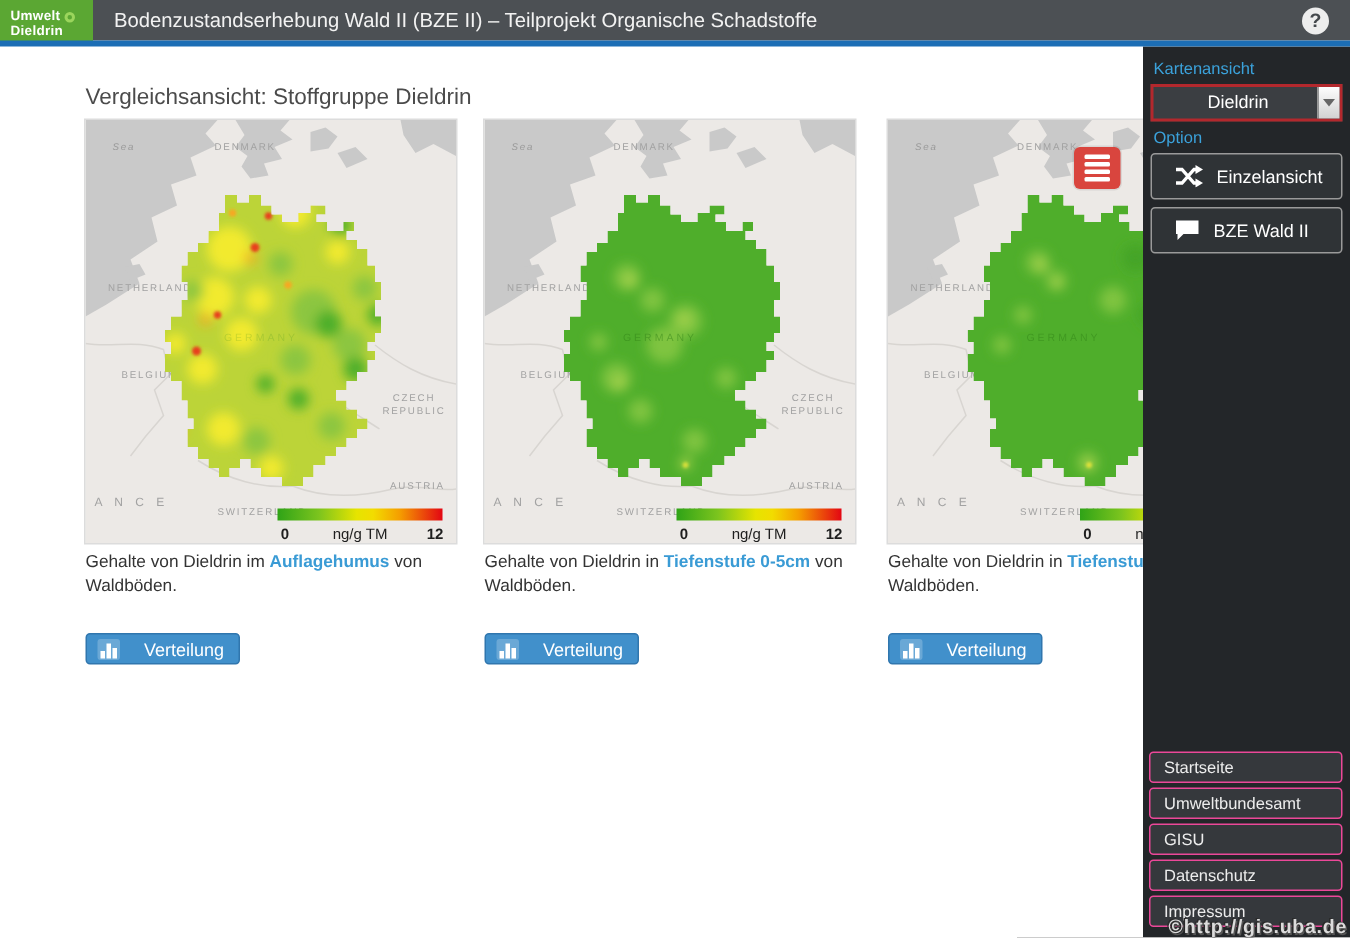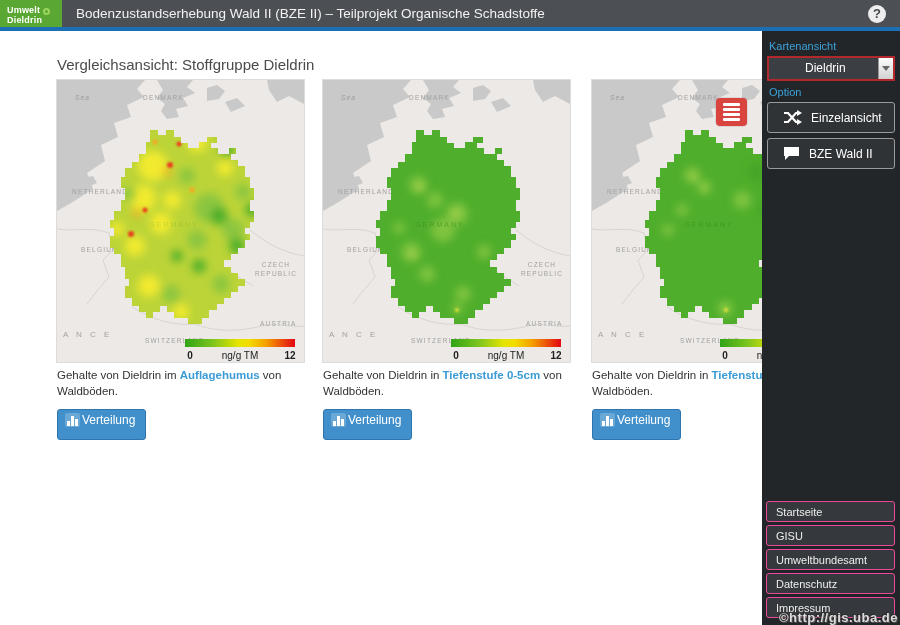--- a/index.html
+++ b/index.html
@@ -22,23 +22,23 @@
             line-height:18px;cursor:pointer;}
 
   
   .main{position:absolute;left:0;top:41px;width:900px;height:594px;background:#fff;}
   .page-heading{margin:0;padding:15px 0 0 57px;font-size:15px;font-weight:normal;color:#4B4B4B;}
   .map-col{position:absolute;top:39px;width:257px;}
   .map-col.c1{left:57px;} .map-col.c2{left:323px;} .map-col.c3{left:592px;}
   .map-svg{display:block;width:247px;height:282px;outline:1px solid #DCDCDC;background:#ECE9E6;}
   .caption{margin-top:5px;font-size:11.5px;line-height:1.4;color:#333;width:247px;}
   .caption .lnk{color:#3A9BD5;font-weight:bold;cursor:pointer;}
-  .vbtn{margin-top:10px;display:inline-flex;align-items:center;gap:2px;background:#4190CB;
+  .vbtn{margin-top:23px;display:inline-flex;align-items:center;gap:16px;background:#4190CB;
         border:1px solid #3076AE;border-radius:3px;color:#fff;font-size:12px;
-        padding:3px 10px 12px 7px;cursor:pointer;}
+        padding:3px 10px 2px 7px;cursor:pointer;}
   .vbtn .bars{width:15px;height:14px;background:rgba(255,255,255,.22);border-radius:2px;
         display:flex;align-items:flex-end;justify-content:center;gap:1px;padding:1px 1px;}
   .vbtn .bars i{display:block;width:3px;background:#fff;}
   .vbtn .bars i.b1{height:5px;} .vbtn .bars i.b2{height:10px;} .vbtn .bars i.b3{height:7px;}
 
   .menu-btn{position:absolute;left:716px;top:57px;width:31px;height:28px;background:#D9453E;
         border-radius:4px;display:flex;flex-direction:column;justify-content:center;
         align-items:center;gap:2.5px;cursor:pointer;z-index:5;box-shadow:0 0 0 1px rgba(0,0,0,.08);}
   .menu-btn i{display:block;width:17px;height:2.5px;background:#fff;border-radius:1px;}
 
@@ -307,21 +307,21 @@
 
     <div class="sbtn">
       <svg width="17" height="15" viewBox="0 0 17 15">
         <path fill="#fff" d="M1,1 h15 v9 h-10 l-4,4 v-4 h-1 z"></path>
       </svg>
       <span>BZE Wald II</span>
     </div>
 
     <div class="bottom-links">
       <div class="blink">Startseite</div>
+      <div class="blink">Umweltbundesamt</div>
       <div class="blink">GISU</div>
-      <div class="blink">Umweltbundesamt</div>
       <div class="blink">Datenschutz</div>
       <div class="blink">Impressum</div>
     </div>
   </div>
 
   <div class="watermark">©http://gis.uba.de</div>
 </div>
 
 </body></html>

